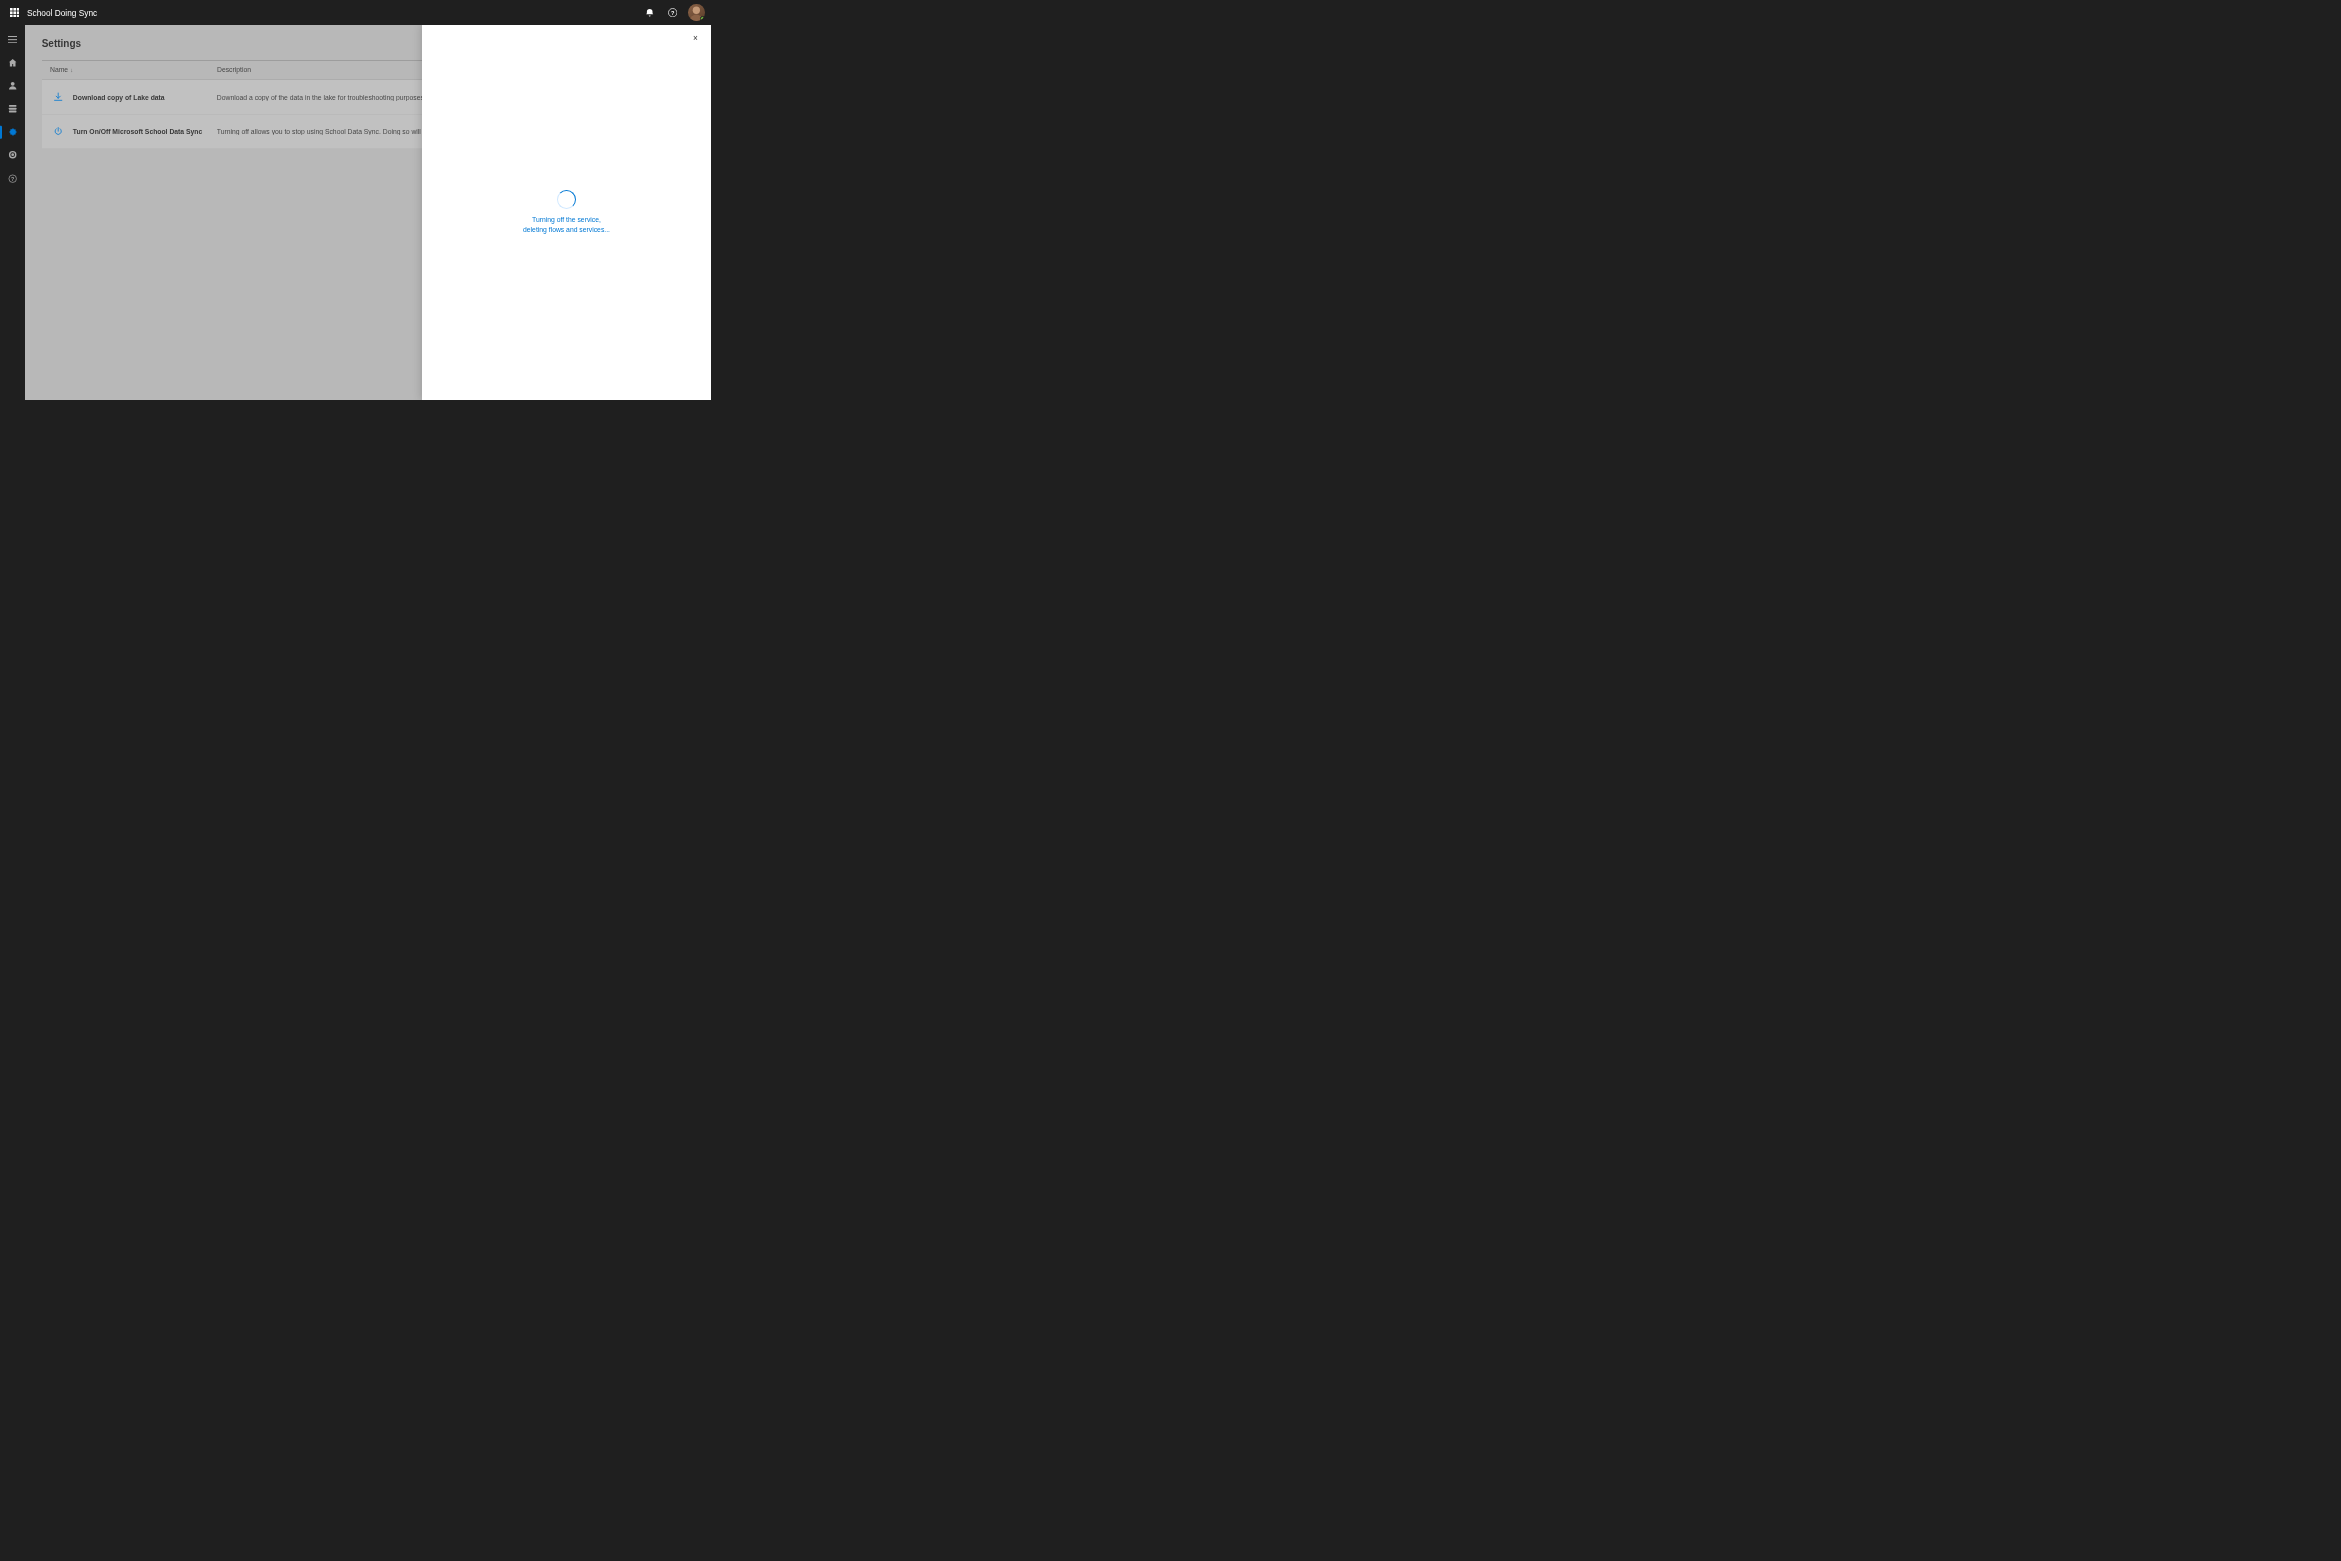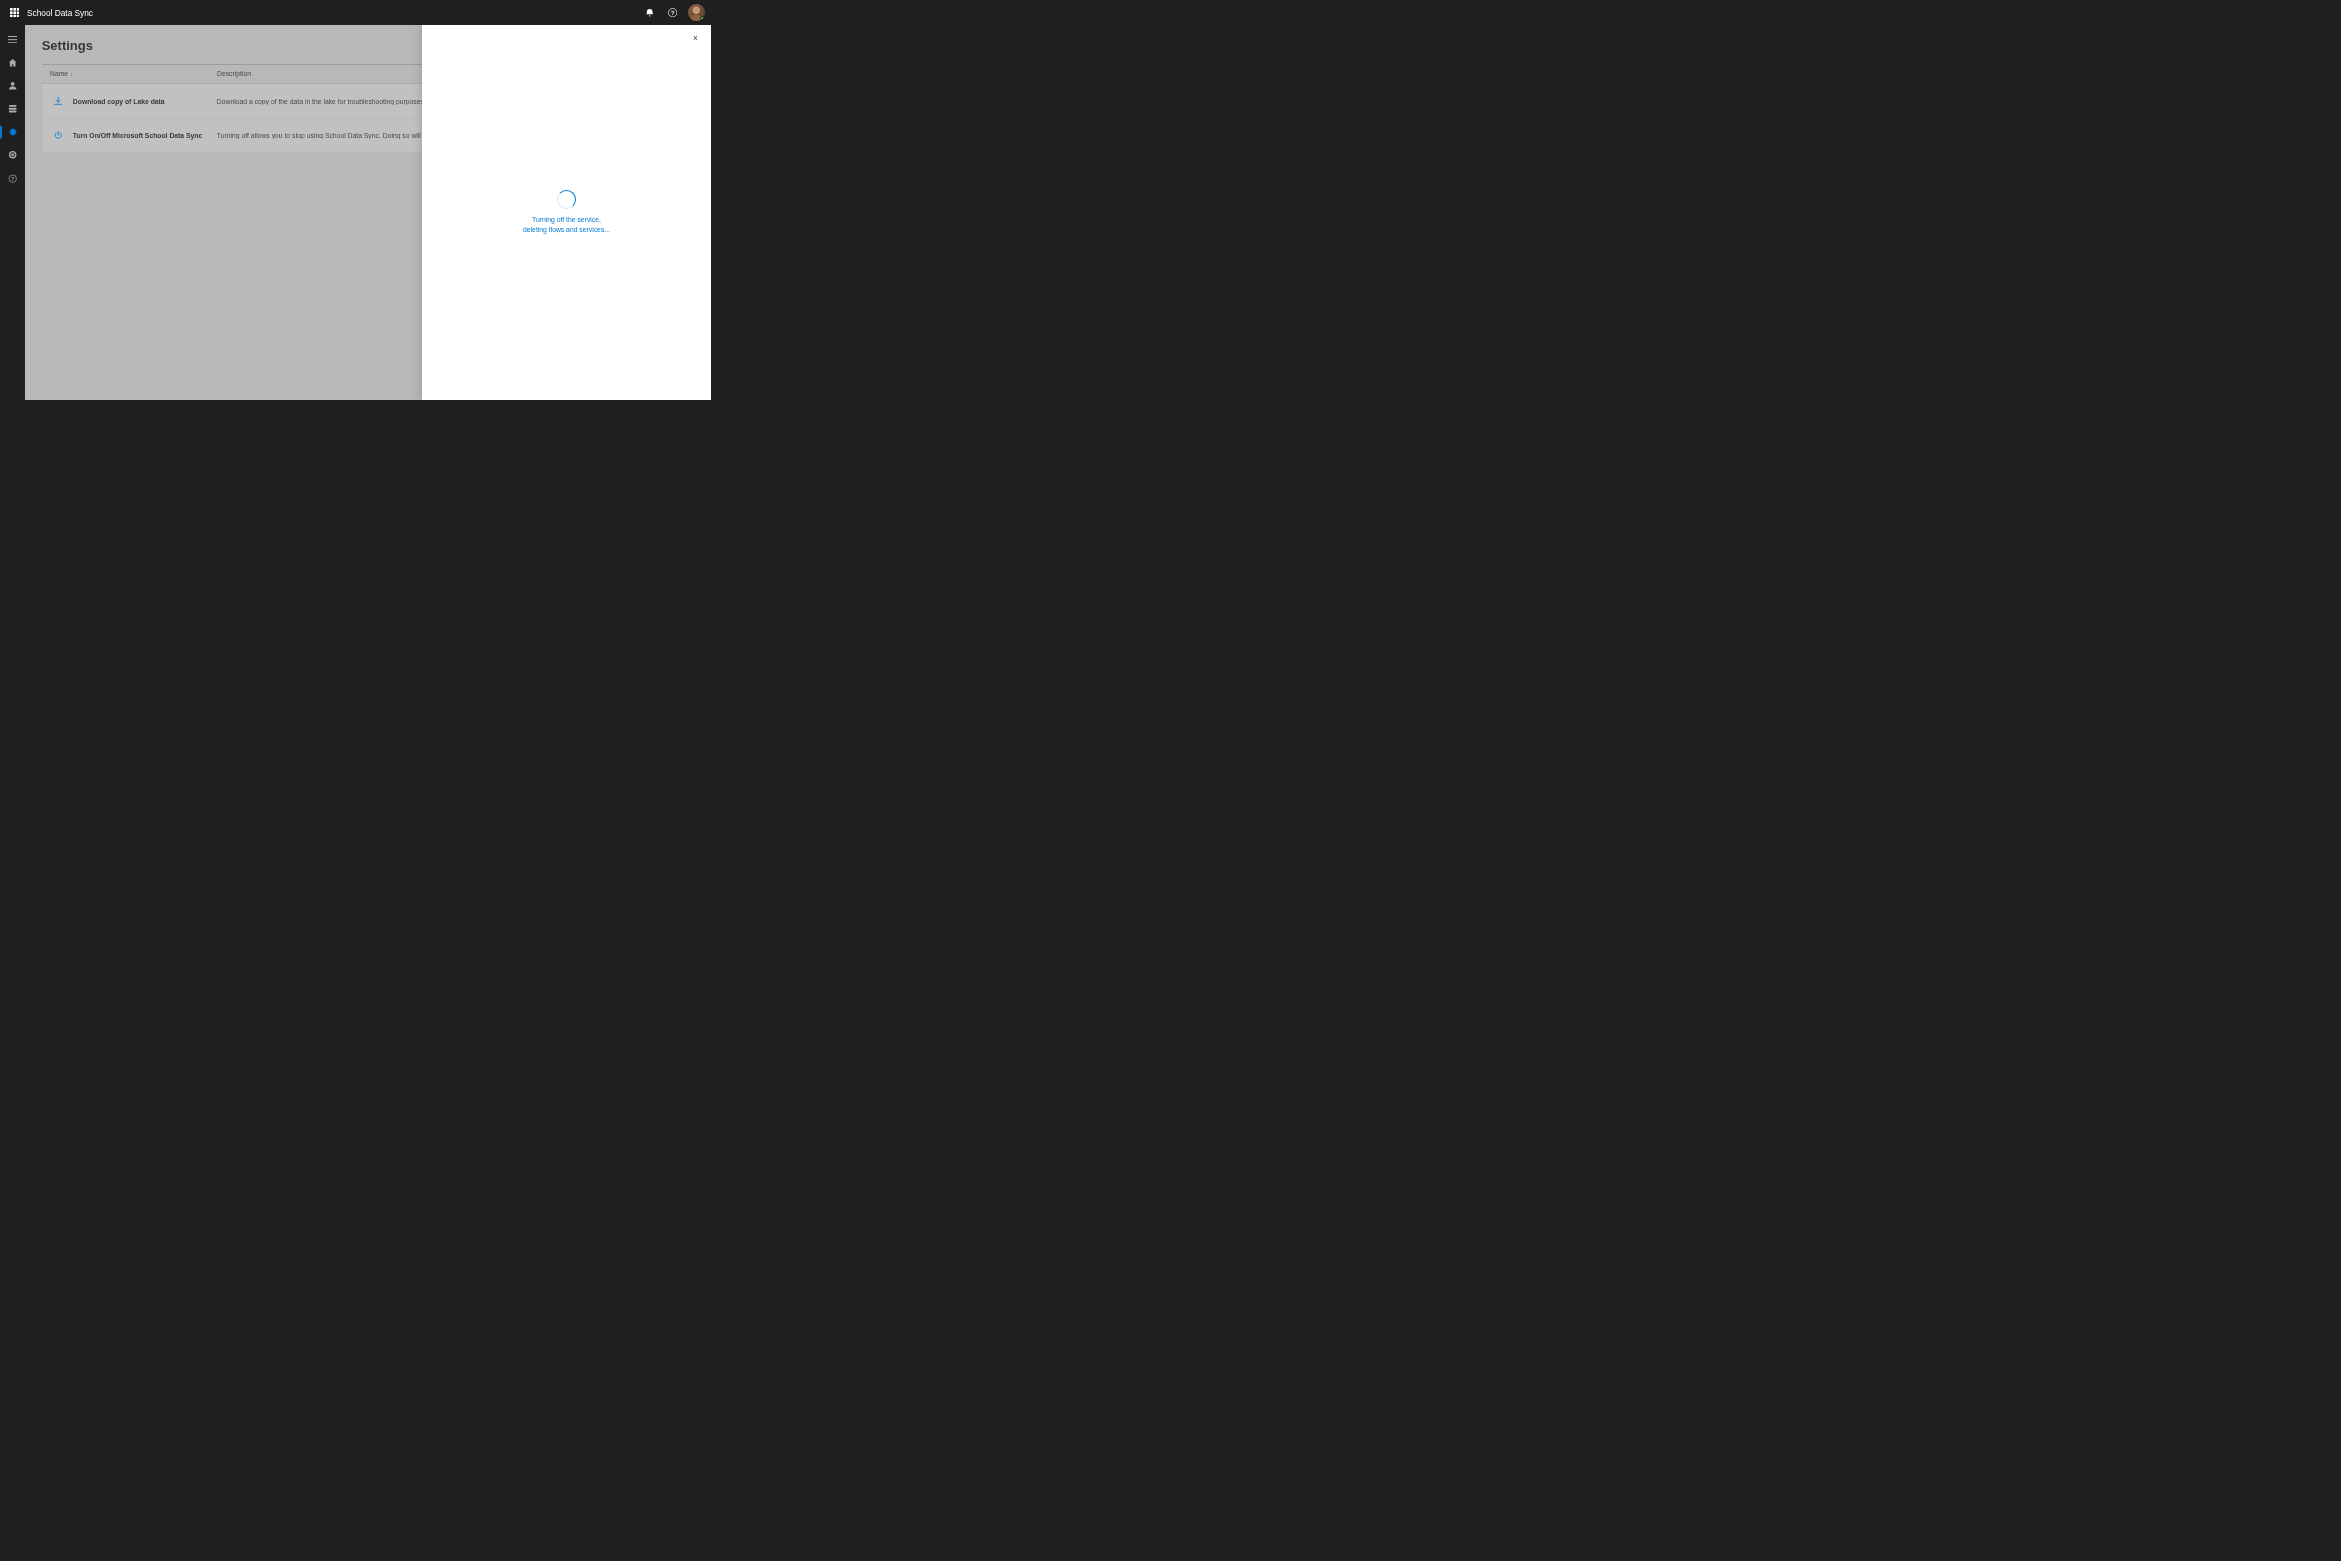--- a/index.html
+++ b/index.html
@@ -136,21 +136,21 @@
       flex: 1;
       background: #b8b8b8;
       position: relative;
       overflow: hidden;
     }
     .content-inner {
       padding: 12.5px 16.7px;
       opacity: 0.85;
     }
     .page-title {
-      font-size: 13px;
+      font-size: 10px;
       font-weight: 600;
       color: #1f1f1f;
       margin-bottom: 11px;
     }
     .divider {
       height: 0.5px;
       background: #999;
       margin-bottom: 0;
     }
     .table-header {
@@ -268,21 +268,21 @@
         <rect x="6.5" y="0" width="5" height="5"></rect>
         <rect x="13" y="0" width="5" height="5"></rect>
       <rect x="0" y="6.5" width="5" height="5"></rect>
         <rect x="6.5" y="6.5" width="5" height="5"></rect>
         <rect x="13" y="6.5" width="5" height="5"></rect>
       <rect x="0" y="13" width="5" height="5"></rect>
         <rect x="6.5" y="13" width="5" height="5"></rect>
         <rect x="13" y="13" width="5" height="5"></rect>
     </svg>
   </div>
-  <div class="topbar-title">School Data Sync</div>
+  <div class="topbar-title">School Doing Sync</div>
   <div class="topbar-icons">
     <div class="topbar-icon">
       <svg width="9.4" height="9.4" viewBox="0 0 20 20" fill="white">
         <path d="M10 2a6 6 0 00-6 6v3l-1.5 2.5h15L16 11V8a6 6 0 00-6-6zm0 16a2 2 0 002-2H8a2 2 0 002 2z"></path>
       </svg>
     </div>
     <div class="topbar-icon">
       <svg width="9.4" height="9.4" viewBox="0 0 20 20" fill="white" style="font-size:18px">
         <circle cx="10" cy="10" r="9" stroke="white" stroke-width="1.5" fill="none"></circle>
         <text x="10" y="15" text-anchor="middle" font-size="12" fill="white" font-weight="bold">?</text>

